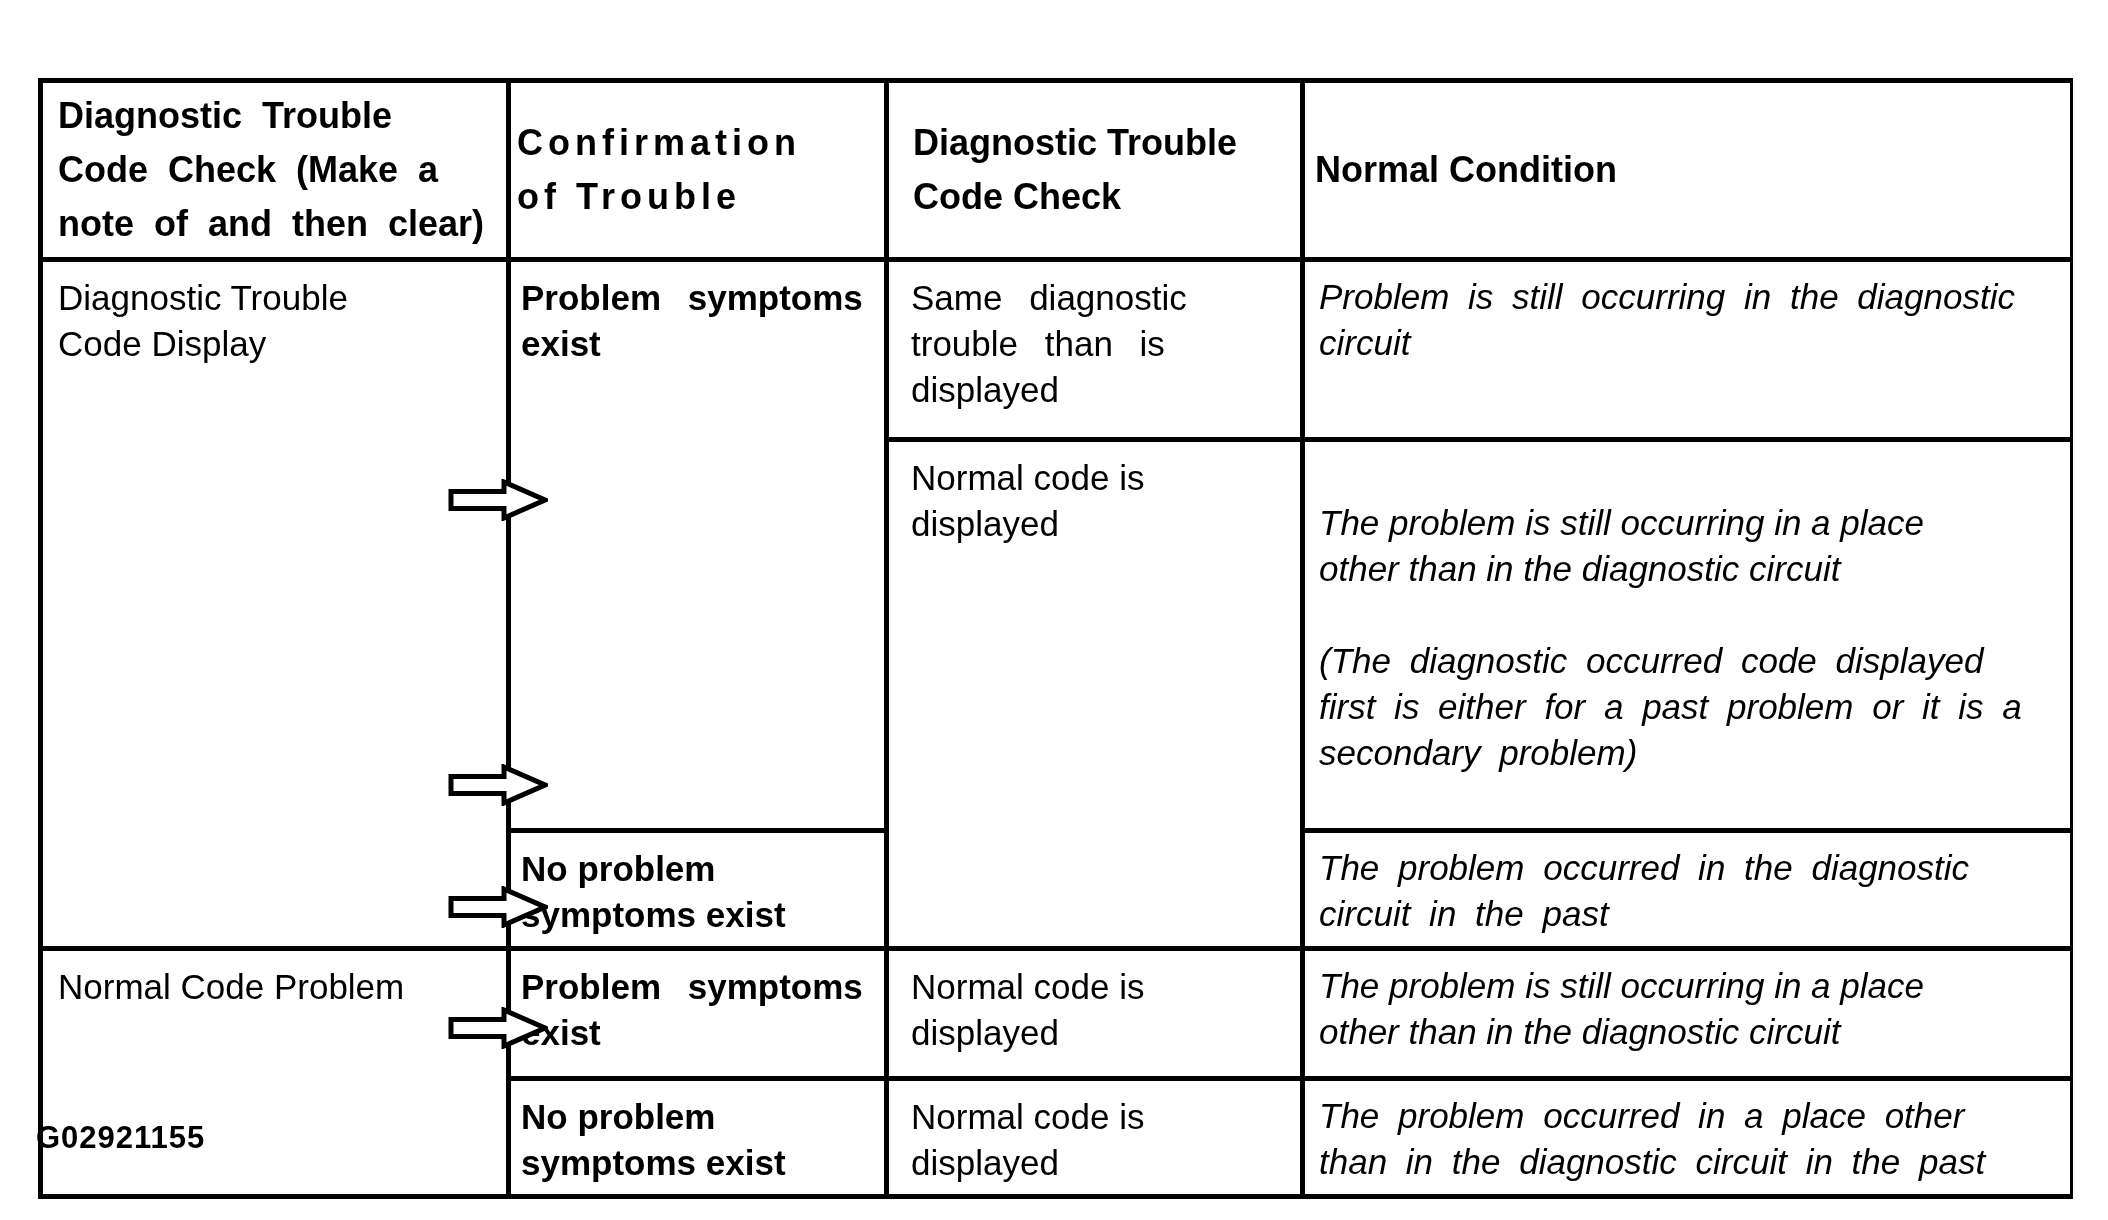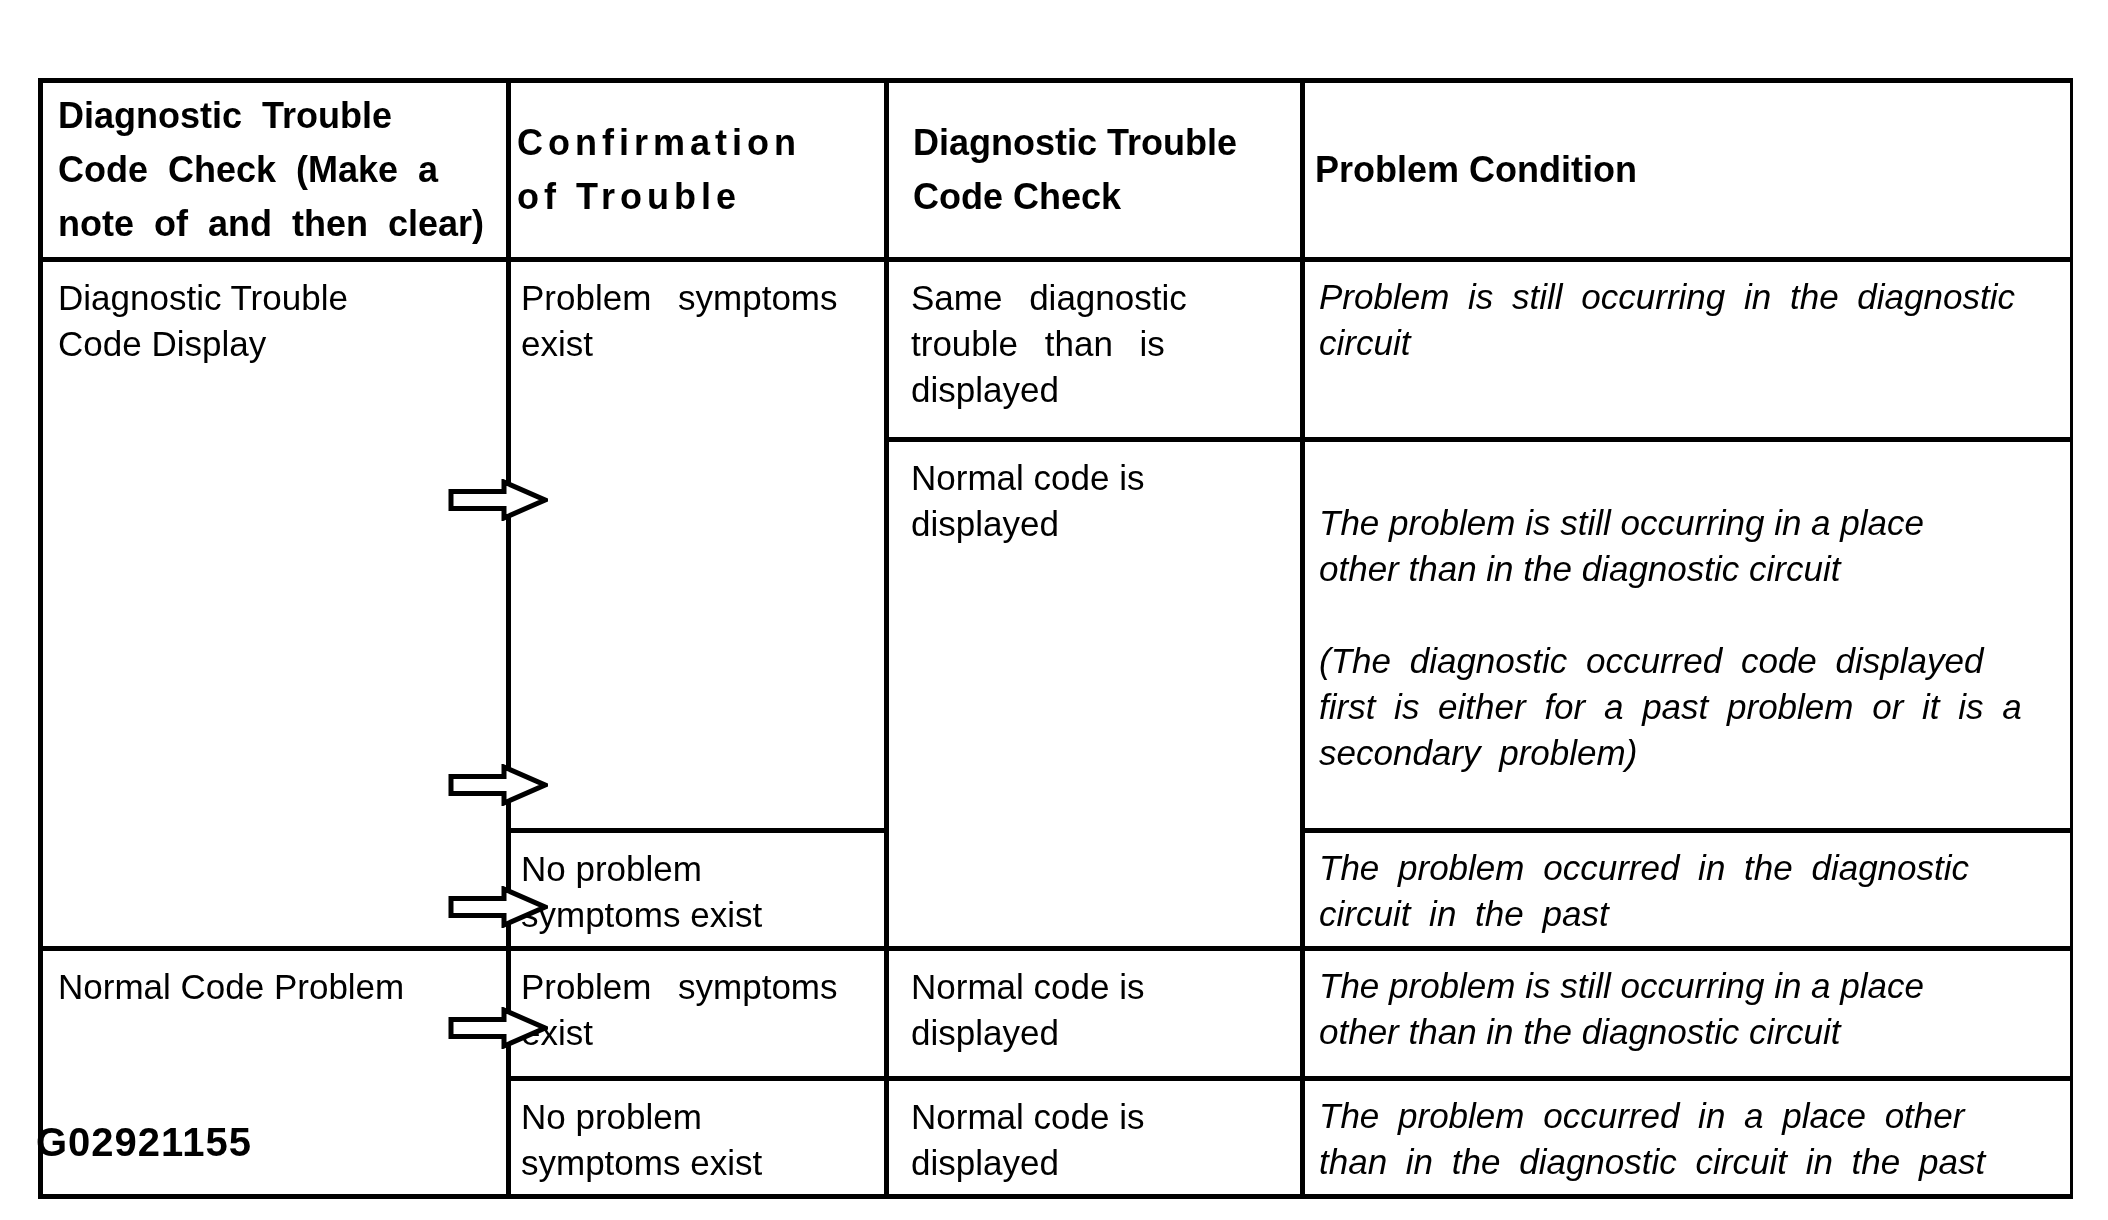--- a/index.html
+++ b/index.html
@@ -45,35 +45,35 @@
   tr.r2 { height: 294px; }
   tr.r3 { height: 118px; }
   tr.r4 { height: 130px; }
   tr.r5 { height: 118px; }
   table.dtc td {
     font-size: 35px;
     line-height: 46px;
     vertical-align: top;
   }
   td.c1 { padding: 13px 14px 6px 15px; }
-  td.c2 { padding: 13px 18px 6px 10px; }
+  td.c2 { padding: 13px 18px 6px 10px; font-weight: bold; }
   td.c3 { padding: 13px 28px 6px 22px; }
   td.c4 { padding: 12px 12px 6px 14px; font-style: italic; }
   .stretch    { word-spacing: 17px; }
   .stretch-sm { word-spacing: 9px; }
   .arrow {
     position: absolute;
     width: 100px;
     height: 42px;
   }
   .figure-id {
     position: absolute;
     left: 36px;
     top: 1120px;
-    font-size: 40px;
+    font-size: 31px;
     font-weight: bold;
     letter-spacing: 1px;
   }
 </style>
 </head>
 <body>
 
 <div class="page">
 
   <table class="dtc">
@@ -85,21 +85,21 @@
     </colgroup>
     <thead>
       <tr>
         <th class="h1">Diagnostic Trouble
 Code Check (Make a
 note of and then clear)</th>
         <th class="h2">Confirmation
 of Trouble</th>
         <th class="h3">Diagnostic Trouble
 Code Check</th>
-        <th class="h4">Problem Condition</th>
+        <th class="h4">Normal Condition</th>
       </tr>
     </thead>
     <tbody>
       <tr class="r1">
         <td class="c1" rowspan="3">Diagnostic Trouble
 Code Display</td>
         <td class="c2 stretch" rowspan="2">Problem symptoms
 exist</td>
         <td class="c3 stretch">Same diagnostic
 trouble than is

